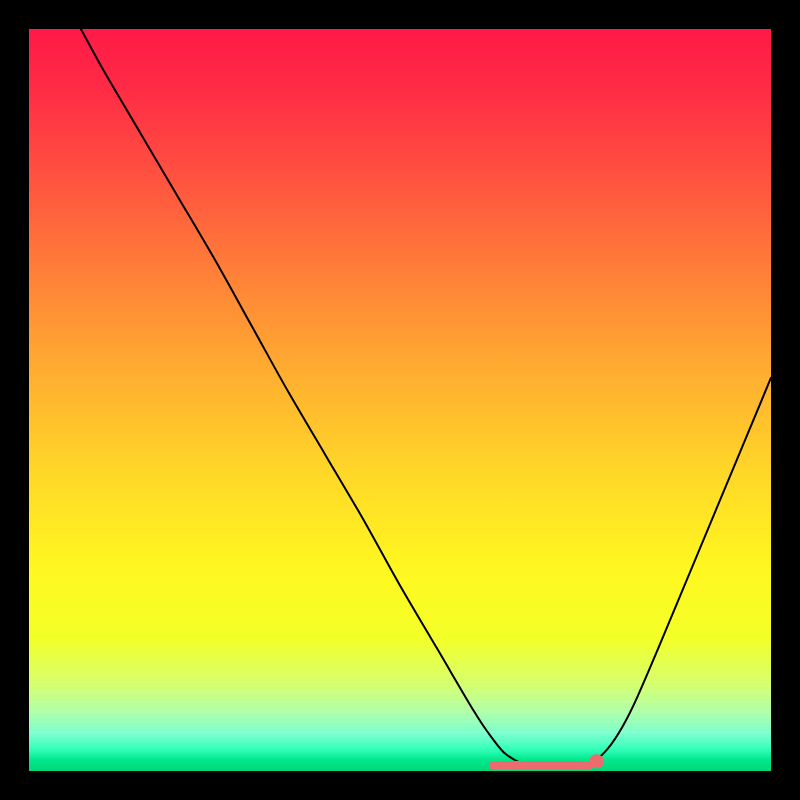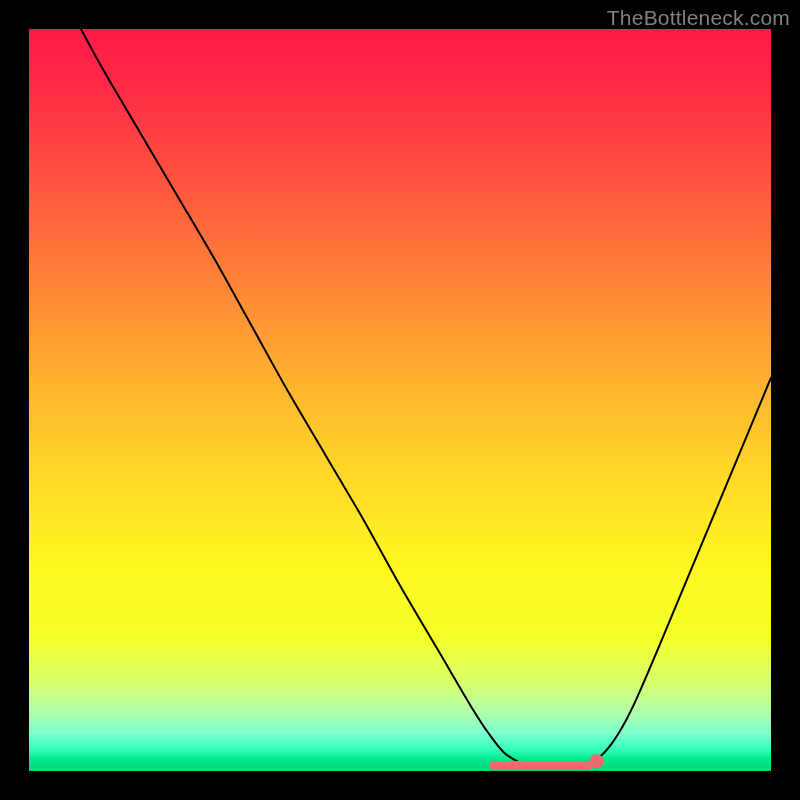--- a/index.html
+++ b/index.html
@@ -91,15 +91,14 @@
 <div class="chart-container">
 
   <div class="plot-area"></div>
 
   <svg class="curve-layer" viewBox="0 0 742 742" preserveAspectRatio="none">
     <path id="bcurve" fill="none" stroke="#000000" stroke-width="2.0" stroke-linecap="round" d="M 51.9 0.0 C 55.7 6.8, 64.3 23.5, 74.2 40.8 C 84.1 58.1, 98.9 82.9, 111.3 103.9 C 123.7 124.9, 136.0 145.9, 148.4 166.9 C 160.8 188.0, 173.1 208.4, 185.5 230.0 C 197.9 251.7, 210.2 274.5, 222.6 296.8 C 235.0 319.1, 247.3 341.9, 259.7 363.6 C 272.1 385.2, 284.4 405.6, 296.8 426.7 C 309.2 447.7, 321.5 468.1, 333.9 489.7 C 346.3 511.4, 358.6 534.9, 371.0 556.5 C 383.4 578.1, 395.7 598.5, 408.1 619.6 C 420.5 640.6, 436.5 668.4, 445.2 682.6 C 453.9 696.9, 455.1 698.1, 460.0 704.9 C 465.0 711.7, 469.9 718.8, 474.9 723.5 C 479.8 728.1, 484.8 730.6, 489.7 733.1 C 494.7 735.6, 499.6 737.2, 504.6 738.3 C 509.5 739.4, 514.5 739.5, 519.4 739.8 C 524.3 740.0, 529.3 740.0, 534.2 739.8 C 539.2 739.5, 544.1 739.4, 549.1 738.3 C 554.0 737.2, 559.0 736.2, 563.9 733.1 C 568.9 730.0, 573.8 725.7, 578.8 719.7 C 583.7 713.8, 588.7 706.1, 593.6 697.5 C 598.5 688.8, 602.3 681.4, 608.4 667.8 C 614.6 654.2, 620.8 639.4, 630.7 615.9 C 640.6 592.4, 655.4 556.5, 667.8 526.8 C 680.2 497.1, 692.5 467.5, 704.9 437.8 C 717.3 408.1, 735.8 363.6, 742.0 348.7"></path>
     <rect id="valley-bar" class="marker-bar" height="9" rx="4.5" ry="4.5" x="460.0" width="103.9" y="732.0"></rect>
     <circle id="valley-dot" class="marker-dot" r="7.2" cx="567.6" cy="732.4"></circle>
   </svg>
 
-  <div class="watermark">TheBottleneck.com</div>
 
 </div>
 
 </body></html>

